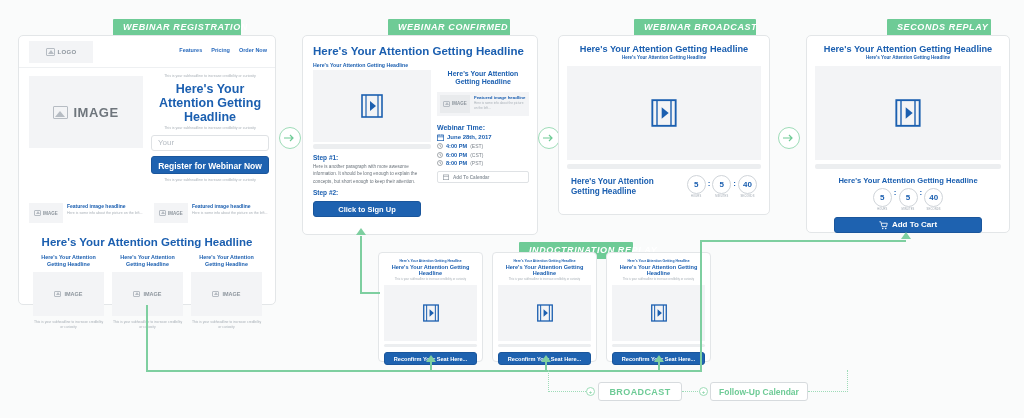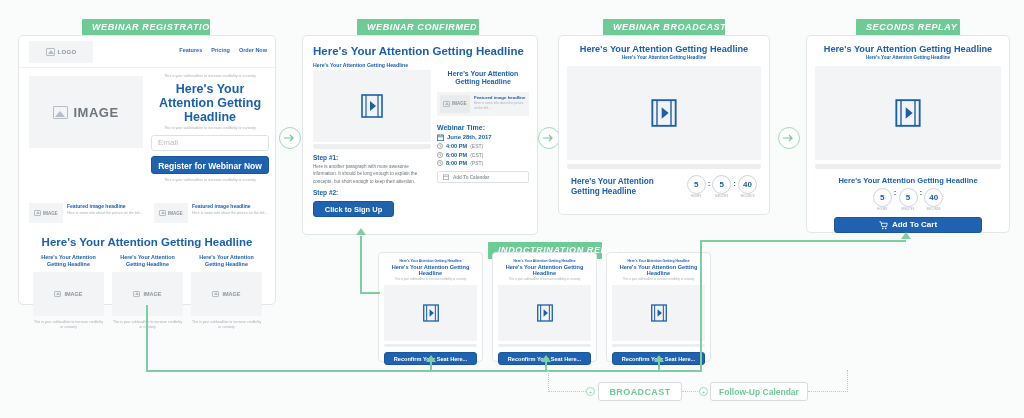--- a/index.html
+++ b/index.html
@@ -19,20 +19,21 @@
     background: #6ecb96;
     color: #ffffff;
     font-style: italic;
     font-weight: bold;
     letter-spacing: .6px;
     text-align: center;
     white-space: nowrap;
     padding: 3px 10px 4px;
     font-size: 9px;
     border-radius: 1px;
+    margin-left: 31px;
   }
 
   
   .panel {
     position: absolute;
     background: #ffffff;
     border: 1px solid #e3e6e8;
     border-radius: 5px;
   }
 
@@ -92,21 +93,21 @@
   .conf-feat { margin-top:5px; background:#f3f4f6; padding:3px; display:flex; gap:4px;}
   .conf-time-h { margin-top:8px; font-size:7px; font-weight:bold; color:#1b5fb0;}
   .conf-date { margin-top:3px; font-size:6px; font-weight:bold; color:#1b5fb0; display:flex; align-items:center; gap:3px;}
   .time-row { margin-top:2.5px; font-size:5.6px; font-weight:bold; color:#1b5fb0; display:flex; align-items:center; gap:3px;}
   .time-row .tz { color:#7e868e; font-weight:normal; font-size:5px;}
   .cal-btn { margin-top:5px; height:12px; border:1px solid #dfe2e5; border-radius:2px; background:#fff;
              display:flex; align-items:center; gap:4px; padding-left:5px; font-size:4.6px; color:#8d959d; font-weight:bold;}
   .step-wrap { position:absolute; left:10px; top:118px; width:118px;}
   .step-h { font-size:6.5px; font-weight:bold; color:#1b5fb0;}
   .step-p { font-size:4.6px; color:#6b737b; line-height:1.6; margin-top:2px;}
-  .conf-cta { margin-top:5px; height:16px; line-height:16px; font-size:7.5px; width:81px;}
+  .conf-cta { margin-top:5px; height:16px; line-height:16px; font-size:7.5px; width:108px;}
 
   
   #p-bcast { left:558px; top:35px; width:212px; height:180px; }
   #p-replay { left:806px; top:35px; width:204px; height:198px; }
   .bc-h1 { text-align:center; font-size:9.2px; font-weight:bold; color:#1b5fb0; margin-top:8px;}
   .bc-sub { text-align:center; font-size:4.6px; font-weight:bold; color:#1b5fb0; margin-top:1px;}
   .bc-video { margin:6px 8px 0; height:94px; background:#f3f4f6; display:flex; align-items:center; justify-content:center;}
   .bc-scroll { margin:4px 8px 0; height:5px; background:#eceef0; border-radius:2px;}
   .bc-bottom { display:flex; align-items:center; justify-content:space-between; padding:6px 12px 0;}
   .bc-bh { font-size:8.2px; font-weight:bold; color:#1b5fb0; line-height:1.2; width:100px;}
@@ -175,21 +176,21 @@
 
     <div class="reg-hero">
       <span class="ph-ico big"></span>
       <span class="img-big">IMAGE</span>
     </div>
 
     <div class="reg-right">
       <div class="sub-blur">This is your subheadline to increase credibility or curiosity</div>
       <div class="reg-h1">Here's Your Attention Getting Headline</div>
       <div class="sub-blur">This is your subheadline to increase credibility or curiosity</div>
-      <div class="email-field">Email</div>
+      <div class="email-field">Your</div>
       <div class="btn-primary reg-cta">Register for Webinar Now</div>
       <div class="sub-blur" style="margin-top:4px;">This is your subheadline to increase credibility or curiosity</div>
     </div>
 
     <div class="feat-row">
       <div class="feat">
         <div class="feat-img">
           <span class="ph-ico sm"></span>
           <span class="lbl">IMAGE</span>
         </div>

